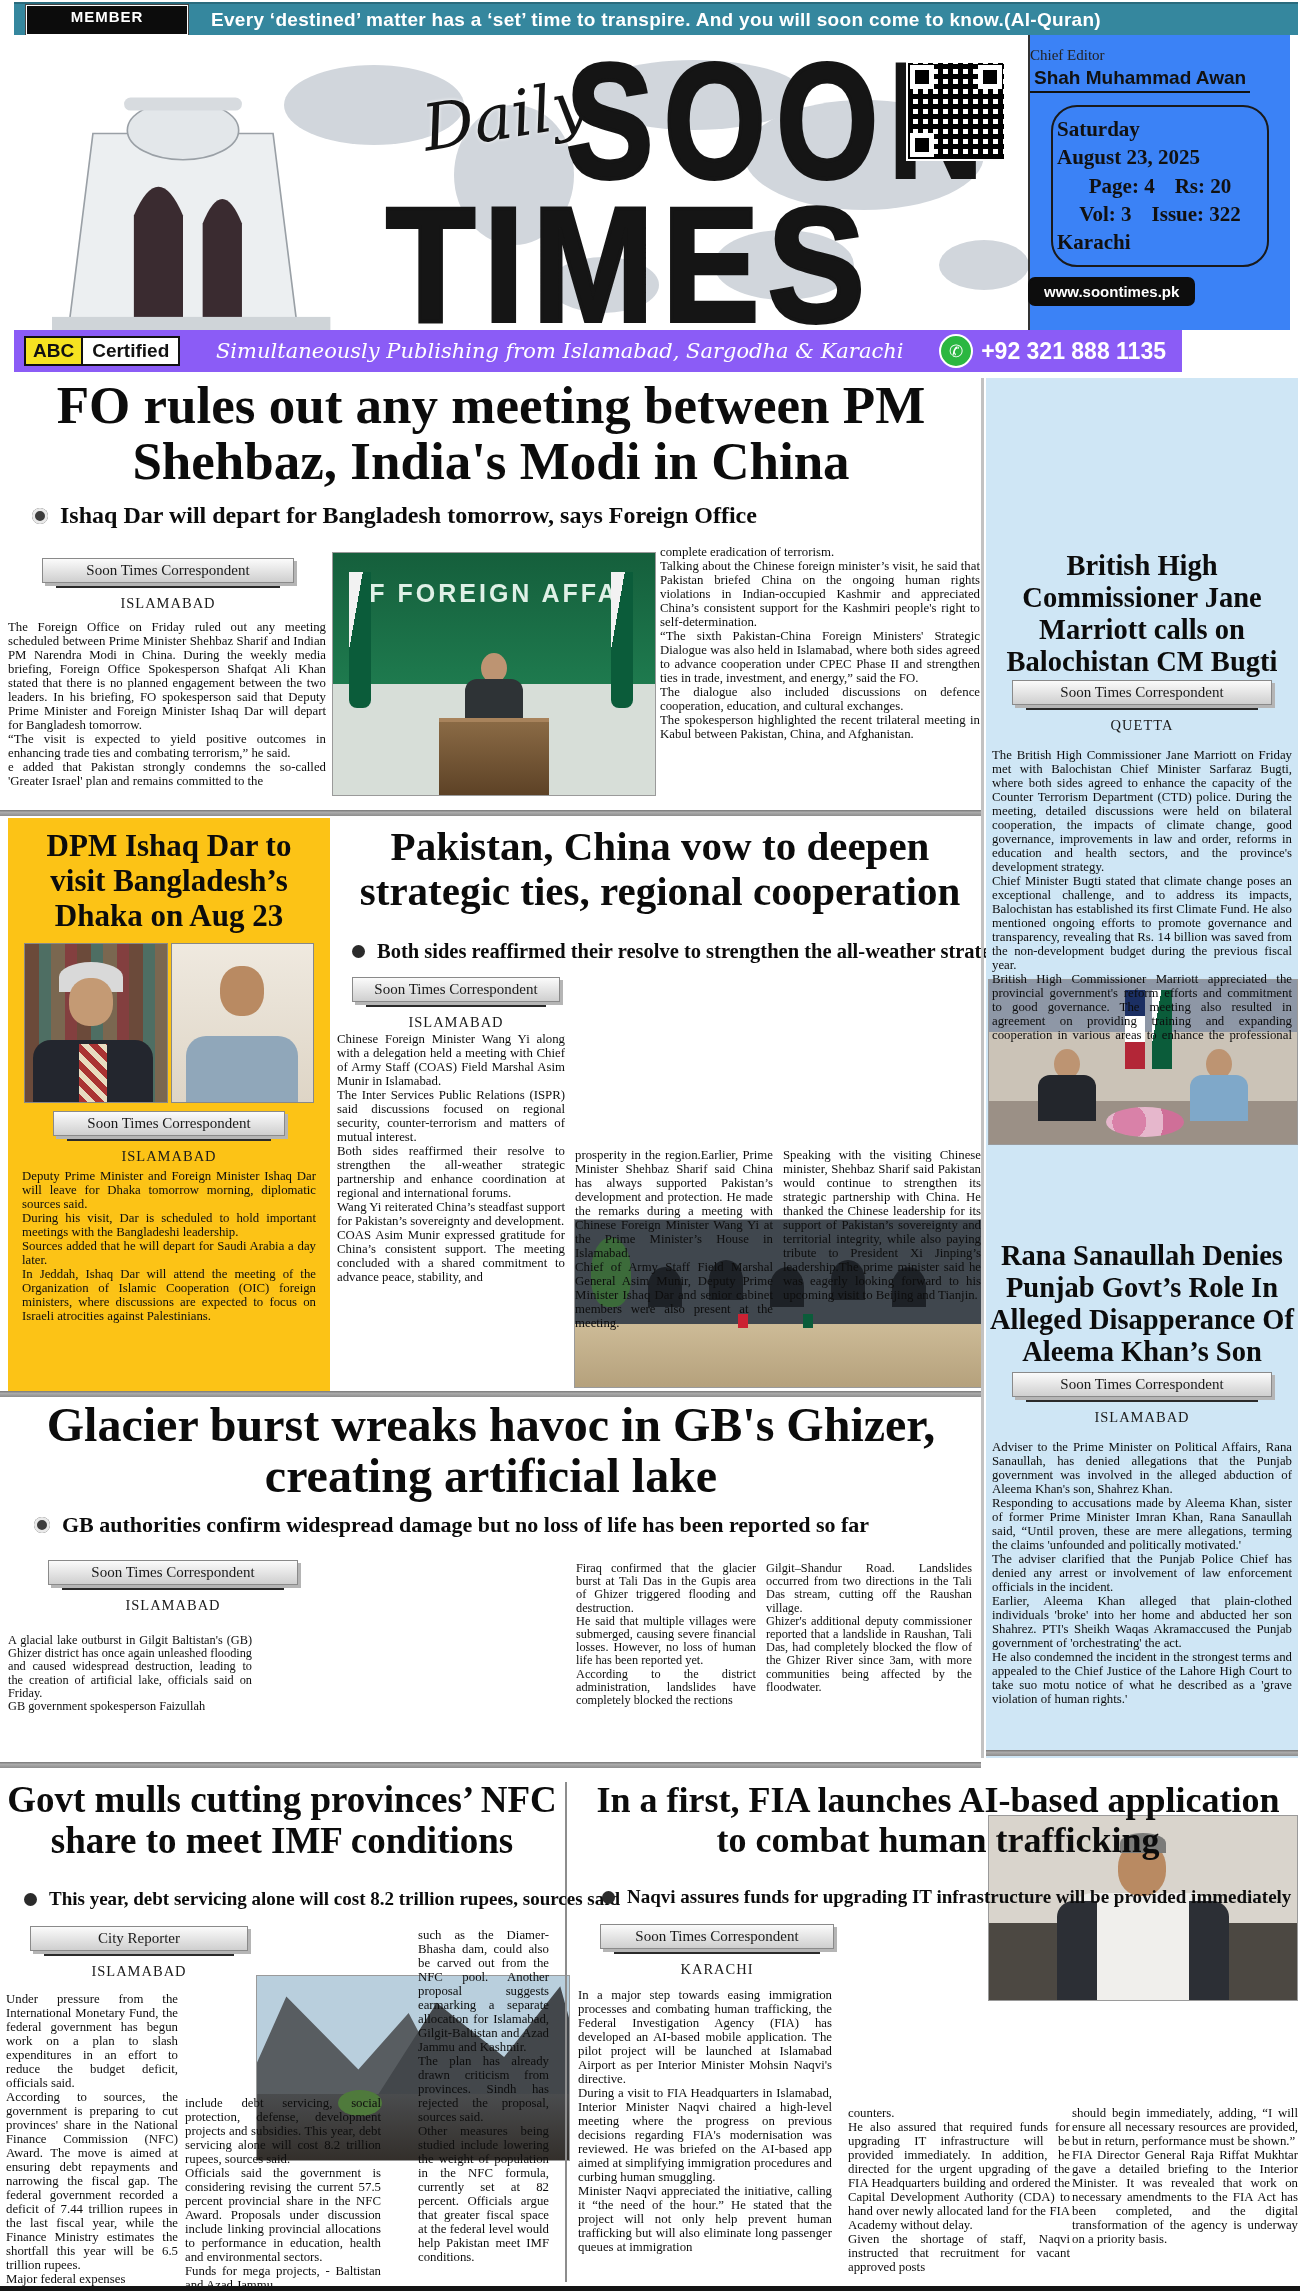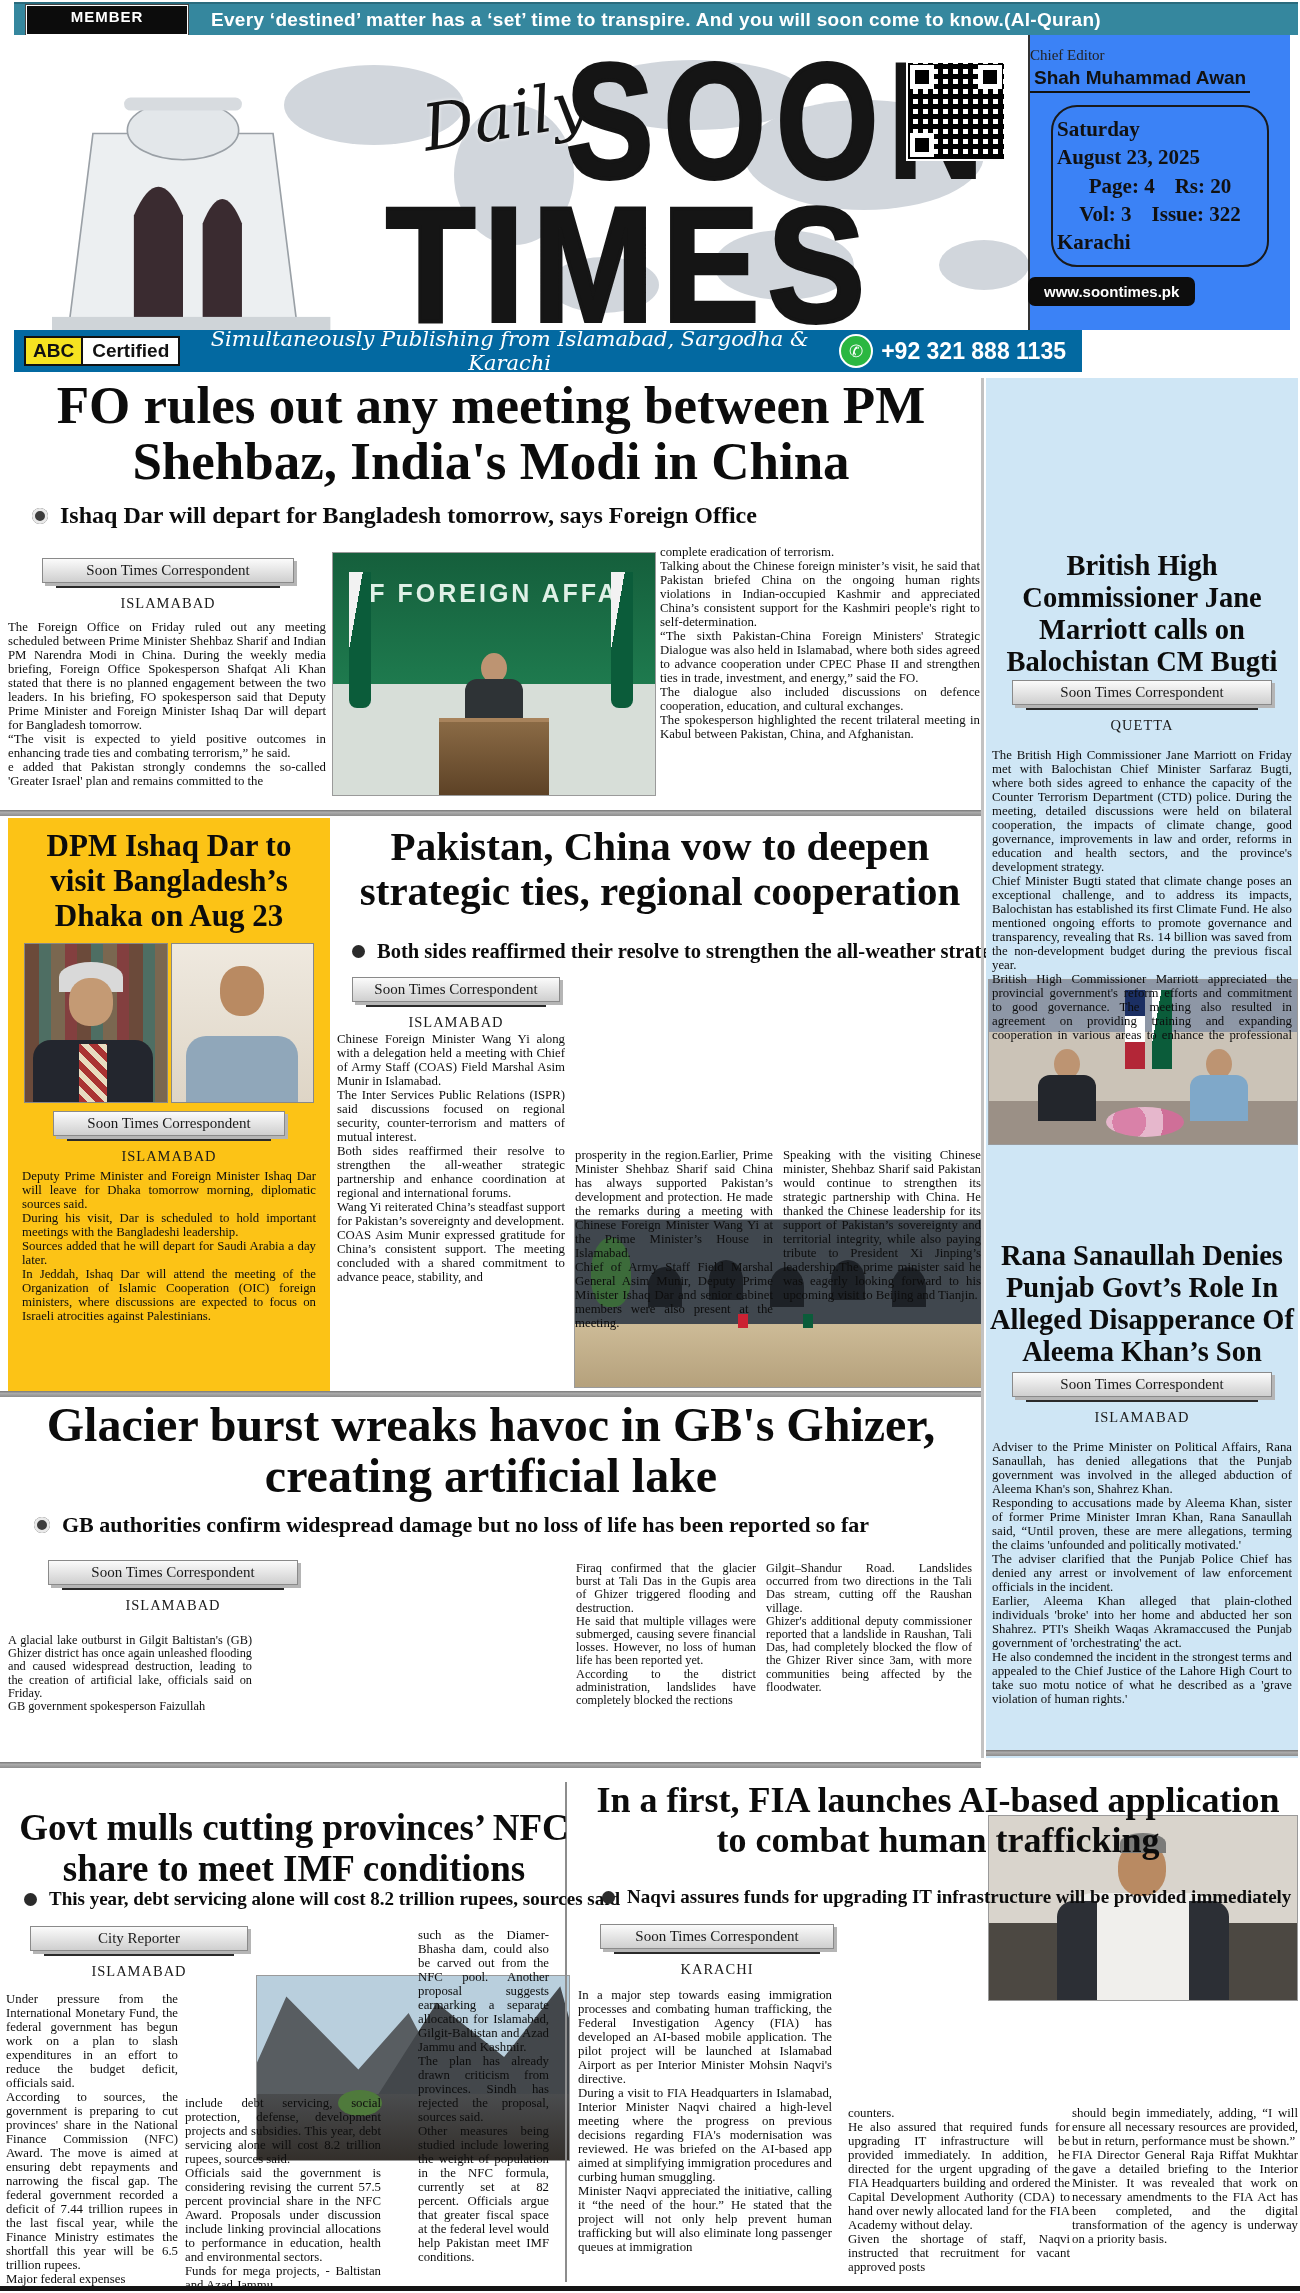--- a/index.html
+++ b/index.html
@@ -38,21 +38,21 @@
   .chief-label{font-size:15px;color:#222;}
   .chief-name{font-family:"Liberation Sans",sans-serif;font-weight:bold;font-size:19px;
               border-bottom:2px solid #111;display:inline-block;padding:1px 4px 2px;margin-top:2px;}
   .issue-box{margin:12px auto 0;width:206px;border:2px solid #1a1a1a;border-radius:26px;padding:8px 4px;
              font-weight:bold;font-size:21px;line-height:1.35;}
   .issue-row{display:flex;justify-content:center;gap:20px;}
   .site-pill{margin:12px auto 0;display:inline-block;background:#0d0d0d;color:#fff;
              font-family:"Liberation Sans",sans-serif;font-weight:bold;font-size:15px;
              padding:4px 14px;border-radius:5px;box-shadow:0 0 0 2px #0d0d0d;}
 
-  .abc-bar{position:absolute;top:330px;left:14px;width:1068px;height:42px;background:#0369a1;
+  .abc-bar{position:absolute;top:330px;left:14px;width:1168px;height:42px;background:#8b5cf6;
            display:flex;align-items:center;}
   .abc-badge{margin-left:10px;display:flex;font-family:"Liberation Sans",sans-serif;font-weight:bold;font-size:19px;}
   .abc-y{background:#f6e321;color:#111;padding:2px 7px;border:2px solid #111;}
   .abc-w{background:#fff;color:#111;padding:2px 9px;border:2px solid #111;border-left:none;}
   .pub-line{flex:1;text-align:center;color:#fff;font-family:"DejaVu Serif",serif;font-style:italic;font-size:21px;}
   .phone-wrap{margin-right:16px;display:flex;align-items:center;gap:8px;}
   .wa-circle{width:30px;height:30px;border-radius:50%;background:#2bb741;border:2px solid #fff;
              display:flex;align-items:center;justify-content:center;color:#fff;font-size:17px;}
   .phone-num{color:#fff;font-family:"Liberation Sans",sans-serif;font-weight:bold;font-size:23px;}
 
@@ -151,21 +151,21 @@
   .sb2-shirt{position:absolute;top:42%;left:26%;width:150px;height:58%;border-radius:24px 24px 0 0;background:#f0efec;}
   .sb2-vest-l{position:absolute;top:46%;left:22%;width:40px;height:54%;border-radius:16px 0 0 0;background:#2c2f35;}
   .sb2-vest-r{position:absolute;top:46%;right:22%;width:40px;height:54%;border-radius:0 16px 0 0;background:#2c2f35;}
   .sb-h2{top:1240px;left:990px;width:304px;font-size:28.5px;line-height:1.12;}
   .sb-byline2{top:1372px;left:1012px;width:260px;}
   .sb-body2{top:1440px;left:992px;width:300px;height:300px;}
   .sb-hr{top:1750px;left:986px;width:312px;height:6px;}
 
   
   .vline-bot{top:1782px;left:565px;width:2px;height:500px;background:#8d8d8d;}
-  .nfc-headline{top:1780px;left:16px;width:556px;font-size:37px;line-height:1.1;margin-top:28px;}
+  .nfc-headline{top:1780px;left:4px;width:556px;font-size:37px;line-height:1.1;}
   .nfc-subhead{top:1888px;left:24px;font-size:19px;}
   .nfc-byline{top:1926px;left:30px;width:218px;}
   .nfc-col1{top:1992px;left:6px;width:172px;height:300px;}
   .nfc-col2{top:2096px;left:185px;width:196px;height:197px;}
   .nfc-col3{top:1928px;left:386px;width:163px;height:364px;overflow:hidden;}
   .wrap-spacer{float:left;width:32px;height:168px;}
   .fia-headline{top:1780px;left:580px;width:716px;font-size:36px;line-height:1.12;}
   .fia-subhead{top:1886px;left:602px;font-size:19px;}
   .fia-byline{top:1924px;left:600px;width:234px;}
   .fia-col1{top:1988px;left:578px;width:254px;height:305px;}

